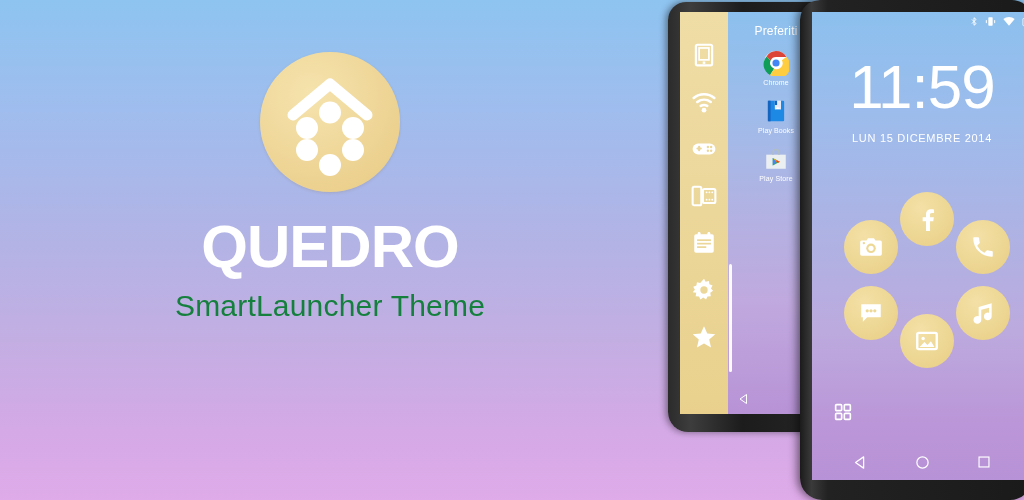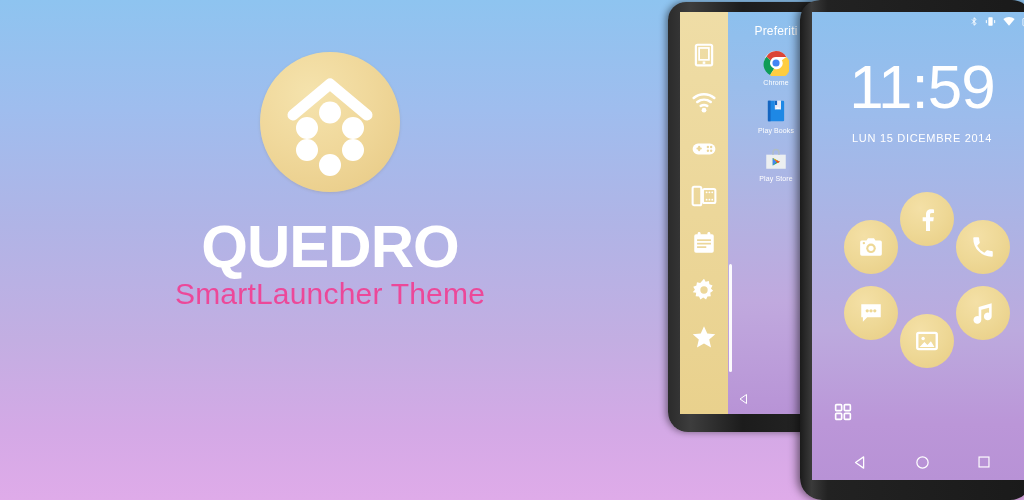--- a/index.html
+++ b/index.html
@@ -22,21 +22,21 @@
     box-shadow:0 1px 3px rgba(120,100,40,.18);
     position:relative; flex:none;
   }
   #logo-circle svg { position:absolute; left:0; top:0; }
   #wordmark {
     margin-top:26px;
     font-size:60px; font-weight:bold; color:#fff; letter-spacing:-1px;
     line-height:.95; text-align:center;
   }
   #tagline {
-    margin-top:2px; font-size:30px; color:#ec4899; font-weight:300;
+    margin-top:14px; font-size:30px; color:#15803d; font-weight:300;
     letter-spacing:.2px; text-align:right;
   }
 
   
   #tablet {
     position:absolute; left:668px; top:2px; width:162px; height:430px;
     background:linear-gradient(90deg,#2b2b2b 0%,#3d3d3d 14%,#1c1c1c 46%,#262626 100%);
     border-radius:18px 18px 20px 20px;
     box-shadow:-2px 0 7px rgba(0,0,0,.45);
   }

